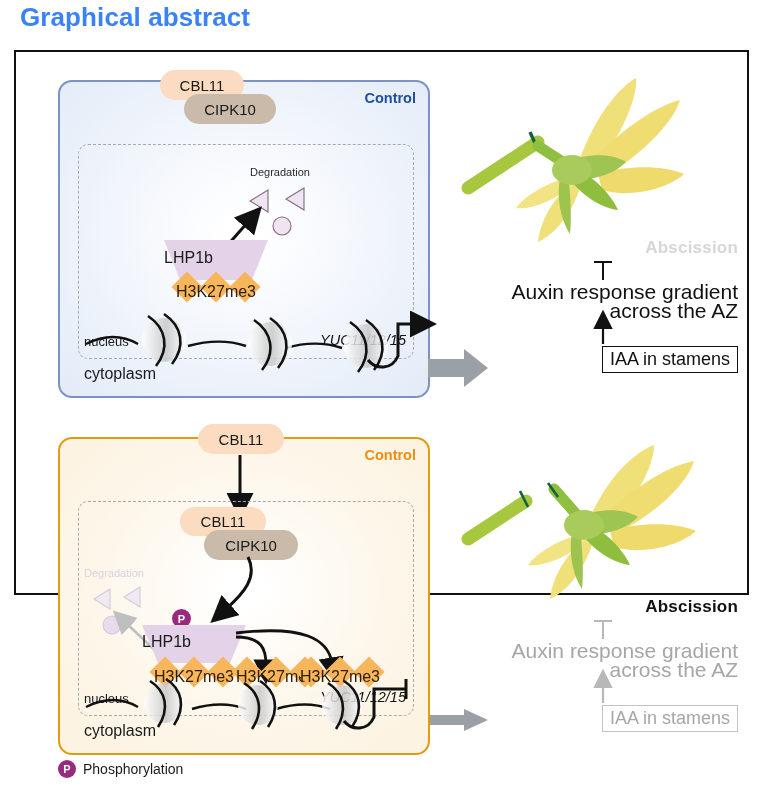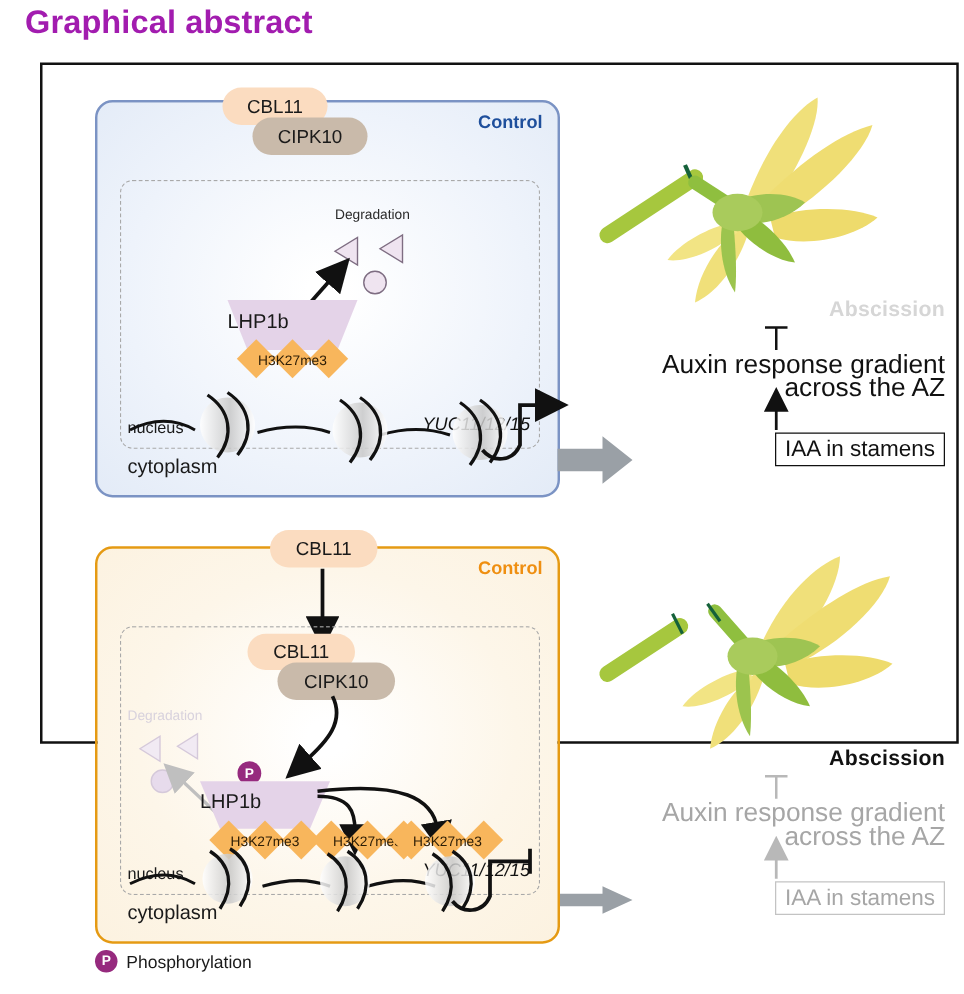--- a/index.html
+++ b/index.html
@@ -1,22 +1,22 @@
 <!DOCTYPE html>
 <html><head>
 <meta charset="utf-8">
 <style>
   html,body{margin:0;padding:0;background:#ffffff;}
   body{width:771px;height:795px;font-family:"Liberation Sans",sans-serif;position:relative;overflow:hidden;}
 
   
-  #page-title{position:absolute;left:20px;top:2px;font-size:26px;font-weight:bold;color:#a21caf;letter-spacing:.1px;}
-
-  
-  #figure-frame{position:absolute;left:32px;top:50px;width:735px;height:545px;border:2.5px solid #111;box-sizing:border-box;background:#fff;}
+  #page-title{position:absolute;left:20px;top:2px;font-size:26px;font-weight:bold;color:#3b82f6;letter-spacing:.1px;}
+
+  
+  #figure-frame{position:absolute;left:14px;top:50px;width:735px;height:545px;border:2.5px solid #111;box-sizing:border-box;background:#fff;}
 
   
   .cell-panel{position:absolute;box-sizing:border-box;border-radius:14px;}
   #control-panel{left:42px;top:28px;width:372px;height:318px;border:2px solid #7b93c4;
      background:radial-gradient(ellipse at 50% 48%, #ffffff 6%, #eef3fb 62%, #e3ebf7 100%);}
   #drought-panel{left:42px;top:385px;width:372px;height:318px;border:2px solid #e59a13;
      background:radial-gradient(ellipse at 50% 48%, #ffffff 6%, #fdf6e9 58%, #fcf2e0 100%);}
 
   .panel-tag{position:absolute;right:12px;top:8px;font-size:14.5px;font-weight:bold;}
   #control-tag{color:#1f4f9c;}
@@ -36,21 +36,21 @@
   .pill-cipk{background:#c9baaa;}
 
   
   .lhp-wrap{position:absolute;}
   .lhp-shape{position:absolute;left:0;top:0;}
   .lhp-text{position:absolute;width:100%;text-align:left;font-size:16px;color:#1a1a1a;}
 
   
   .dia-group{position:absolute;}
   .dia{position:absolute;width:22px;height:22px;background:#f8b65c;transform:rotate(45deg);}
-  .dia-label{position:absolute;width:100%;text-align:center;font-size:11px;color:#2b1c05;font-weight:500;}
+  .dia-label{position:absolute;width:100%;text-align:center;font-size:16px;color:#2b1c05;font-weight:500;}
 
   
   .deg-title{position:absolute;font-size:11px;color:#2a2a2a;}
   .deg-title.faded{color:#d8d2dd;}
 
   
   .pbadge{position:absolute;border-radius:50%;background:#962a7e;color:#fff;
      display:flex;align-items:center;justify-content:center;font-size:11px;font-weight:bold;}
 
   

